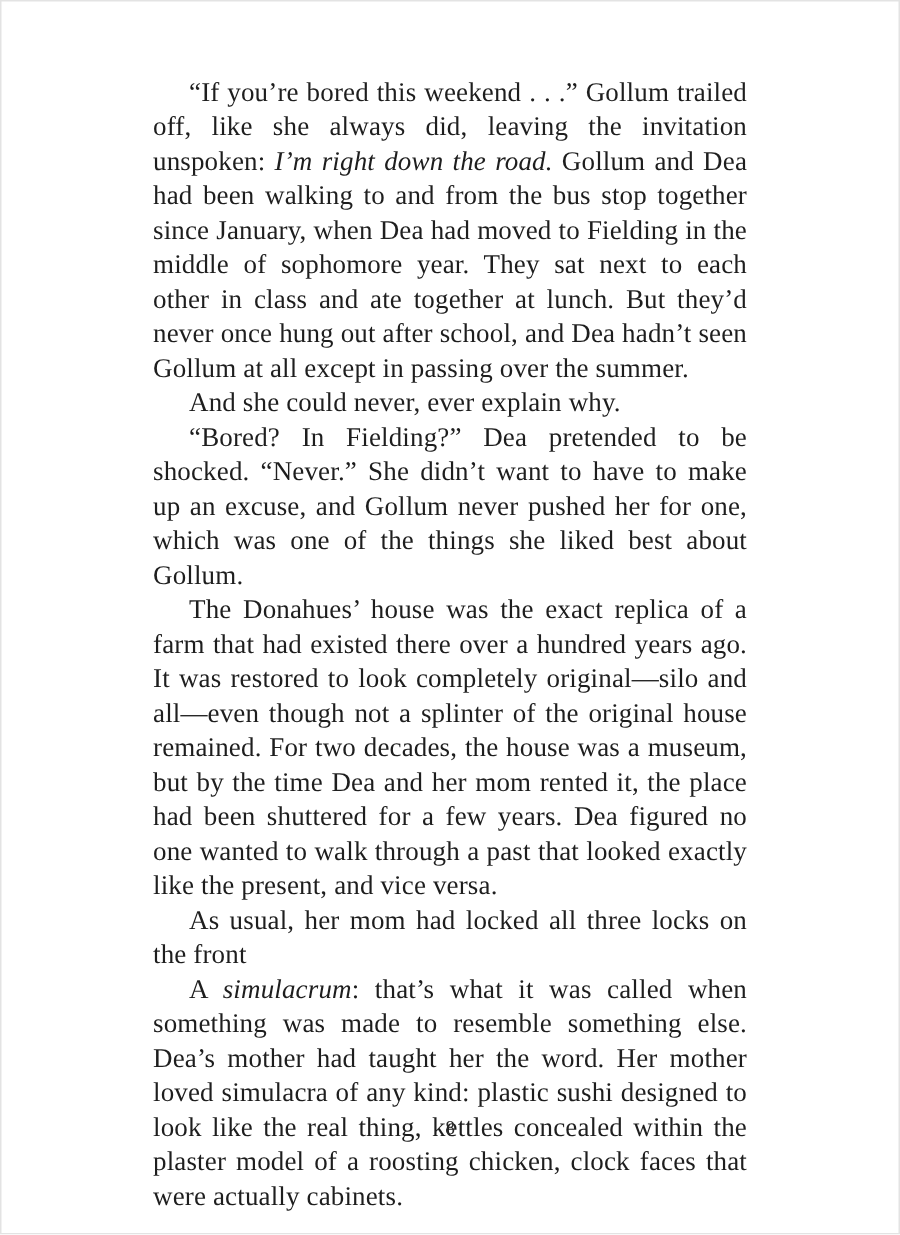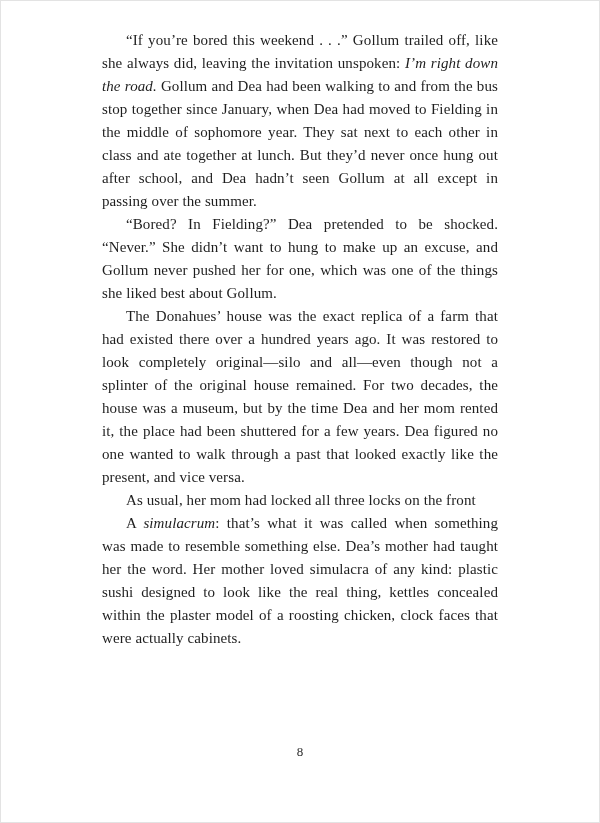--- a/index.html
+++ b/index.html
@@ -18,22 +18,22 @@
     width: 600px;
     height: 823px;
     box-sizing: border-box;
     background: #ffffff;
     border: 1px solid #e3e3e3;
     overflow: hidden;
   }
   .text-block {
     width: 396px;
     margin: 0 auto;
-    padding-top: 28px;
-    font-size: 15px;
+    padding-top: 49px;
+    font-size: 18px;
     line-height: 23px;
     text-align: justify;
     letter-spacing: 0.1px;
   }
   .text-block p {
     margin: 0;
     text-indent: 24px;
   }
   .text-block em {
     font-style: italic;
@@ -47,19 +47,20 @@
     font-size: 13px;
     color: #2a2a2a;
   }
 </style>
 </head>
 <body>
 
 <div class="page">
   <div class="text-block">
       <p><span>“If you’re bored this weekend . . .” Gollum trailed off, like she always did, leaving the invitation unspoken: </span><em>I’m right down the road.</em><span> Gollum and Dea had been walking to and from the bus stop together since January, when Dea had moved to Fielding in the middle of sophomore year. They sat next to each other in class and ate together at lunch. But they’d never once hung out after school, and Dea hadn’t seen Gollum at all except in passing over the summer.</span></p>
-      <p><span>“Bored? In Fielding?” Dea pretended to be shocked. “Never.” She didn’t want to hung to make up an excuse, and Gollum never pushed her for one, which was one of the things she liked best about Gollum.</span></p>
+      <p><span>And she could never, ever explain why.</span></p>
+      <p><span>“Bored? In Fielding?” Dea pretended to be shocked. “Never.” She didn’t want to have to make up an excuse, and Gollum never pushed her for one, which was one of the things she liked best about Gollum.</span></p>
       <p><span>The Donahues’ house was the exact replica of a farm that had existed there over a hundred years ago. It was restored to look completely original—silo and all—even though not a splinter of the original house remained. For two decades, the house was a museum, but by the time Dea and her mom rented it, the place had been shuttered for a few years. Dea figured no one wanted to walk through a past that looked exactly like the present, and vice versa.</span></p>
       <p><span>As usual, her mom had locked all three locks on the front</span></p>
       <p><span>A </span><em>simulacrum</em><span>: that’s what it was called when something was made to resemble something else. Dea’s mother had taught her the word. Her mother loved simulacra of any kind: plastic sushi designed to look like the real thing, kettles concealed within the plaster model of a roosting chicken, clock faces that were actually cabinets.</span></p>
     </div>
   <div class="page-number">8</div>
 </div>
 
 </body></html>

